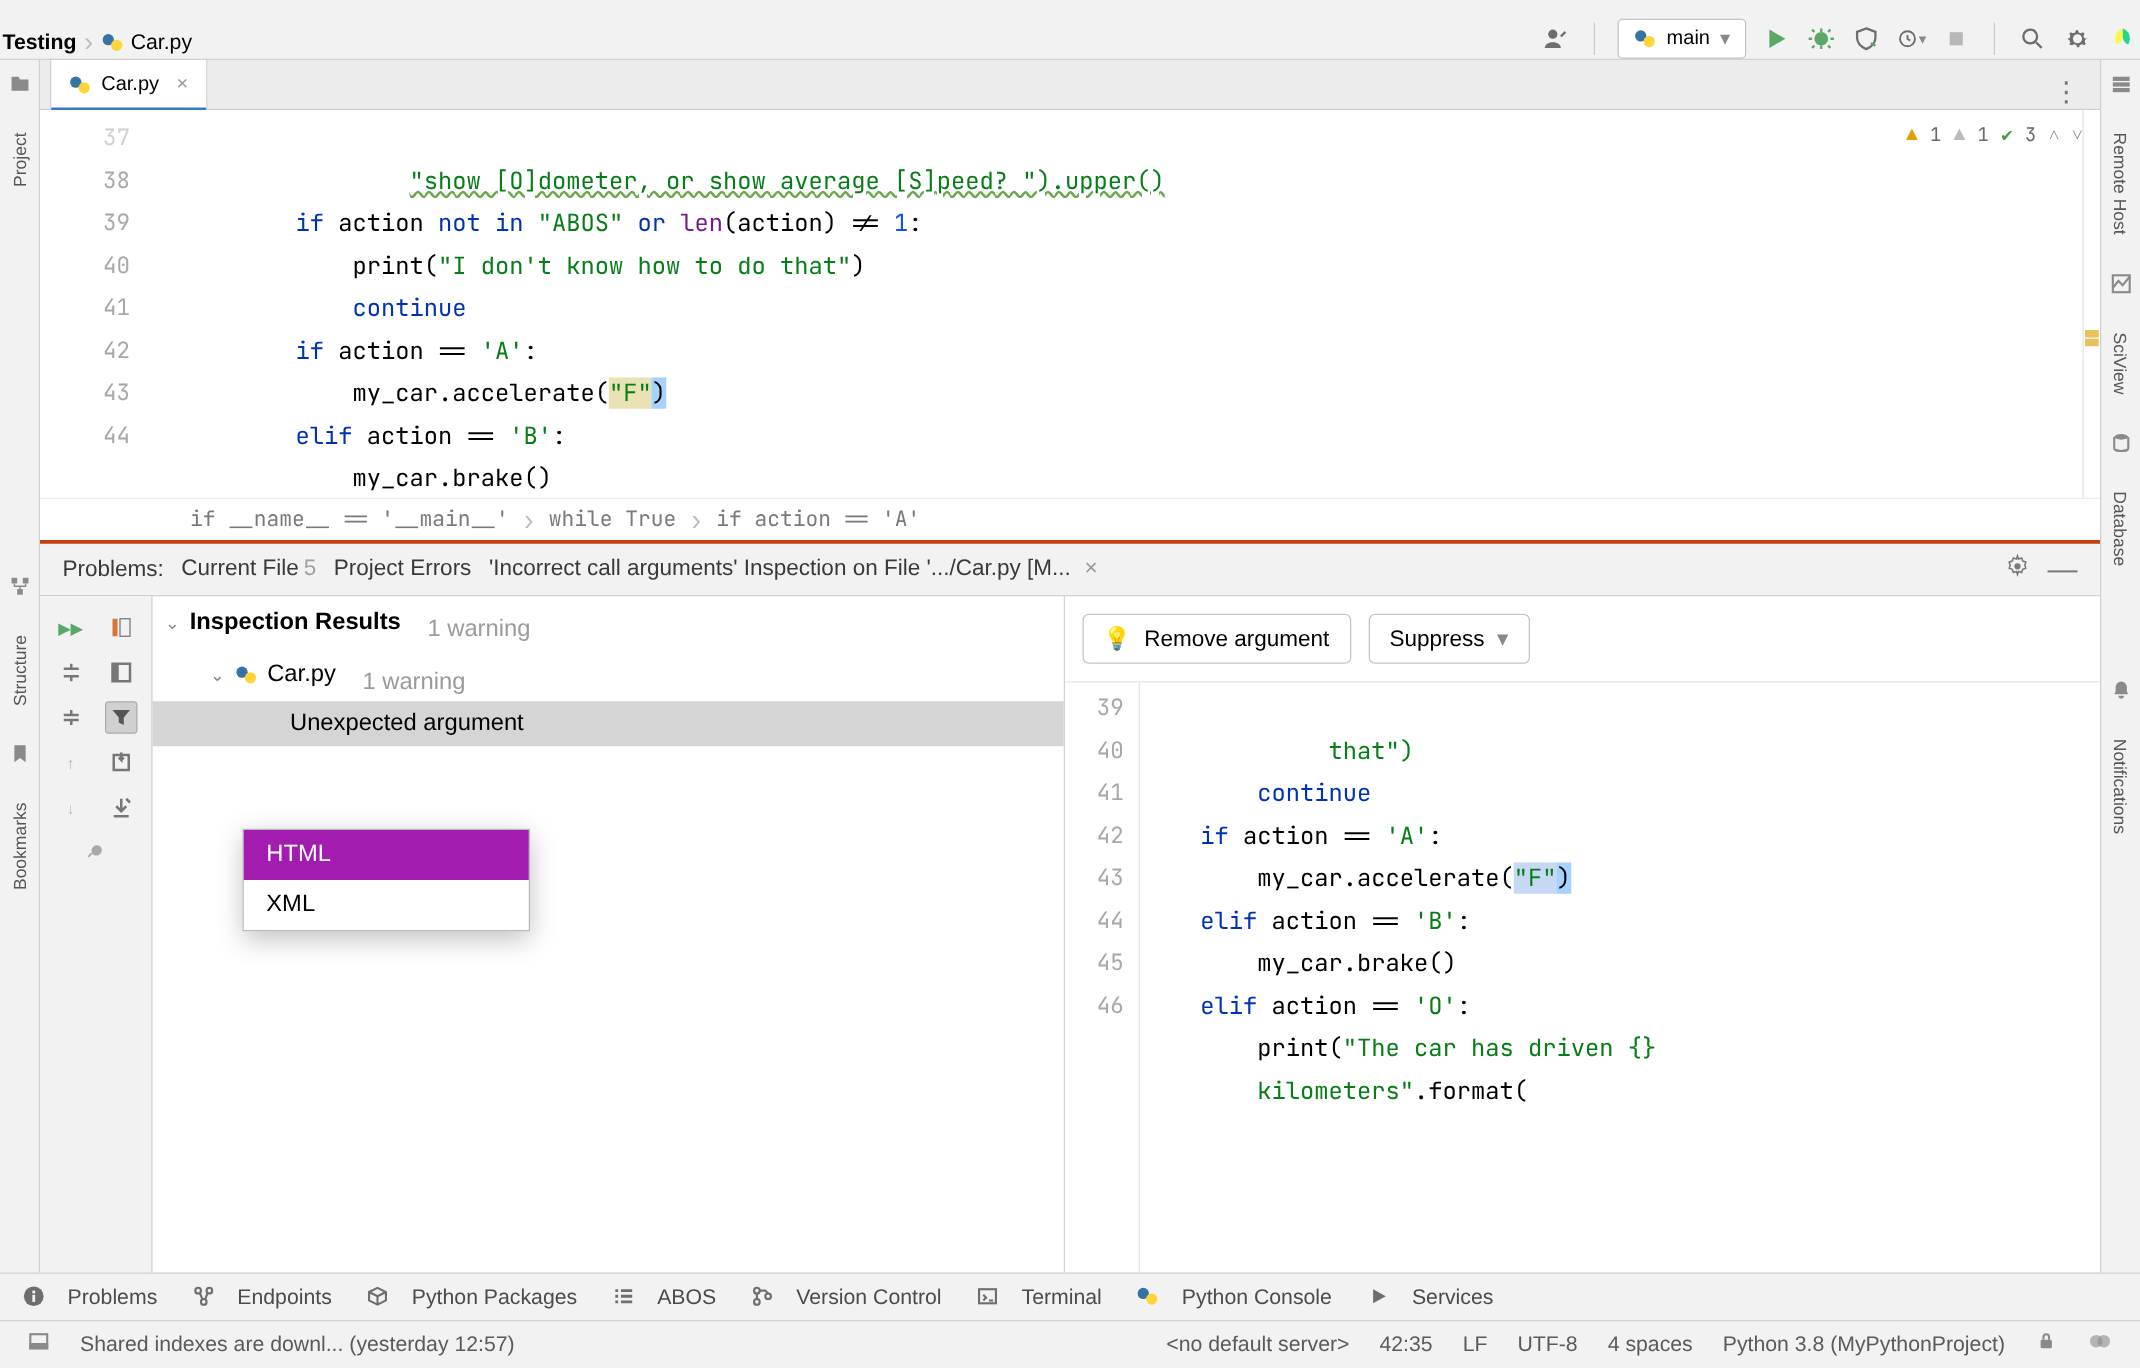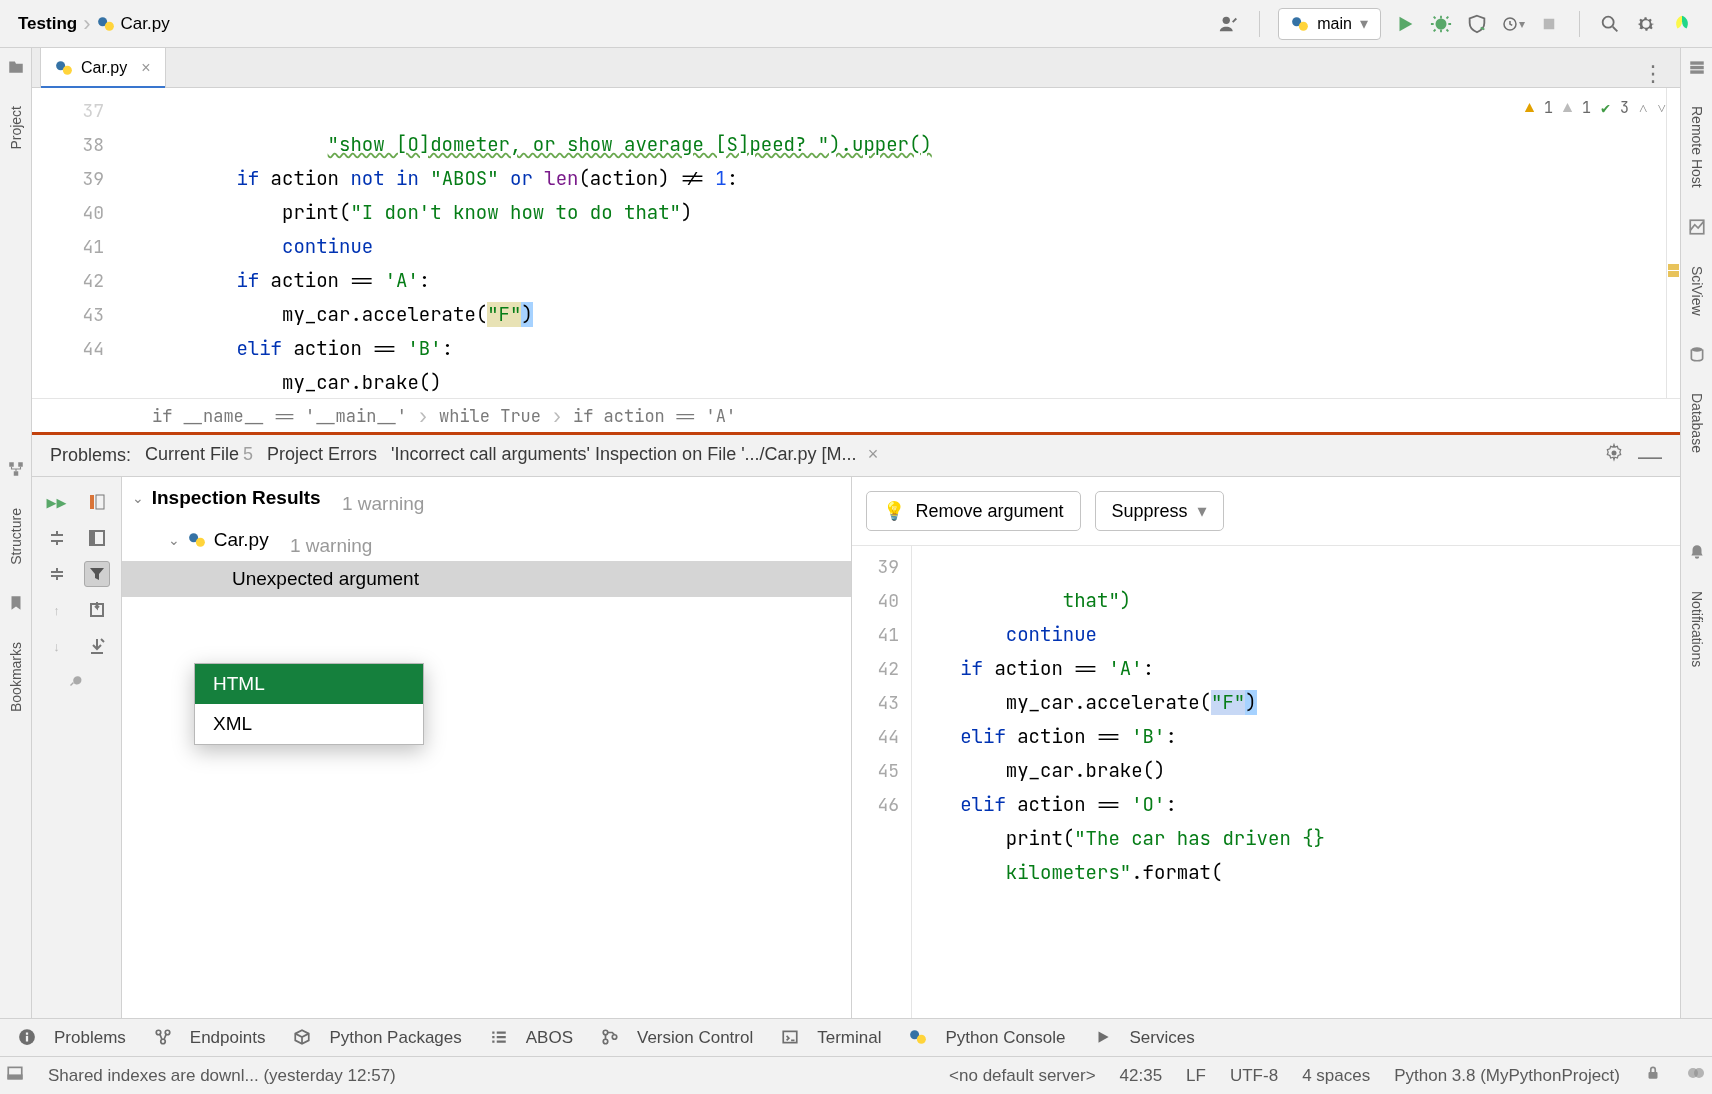--- a/index.html
+++ b/index.html
@@ -1,20 +1,20 @@
 <!DOCTYPE html>
 <html><head>
 <meta charset="utf-8">
 <style>
 * { box-sizing: border-box; margin: 0; padding: 0; }
 body { font-family: -apple-system, 'Segoe UI', sans-serif; font-size: 13px; color: #000; background: #F2F2F2; width: 1712px; height: 1094px; overflow: hidden; position: relative; }
 .mono { font-family: 'JetBrains Mono', Menlo, Consolas, monospace; }
 
 
-.toolbar { height: 48px; background: #F2F2F2; display: flex; align-items: center; padding: 0 18px; border-bottom: 1px solid #D1D1D1; }
+.toolbar { height: 48px; background: #F2F2F2; display: flex; align-items: flex-end; padding: 0 2px; border-bottom: 1px solid #D1D1D1; }
 .crumbs { display: flex; align-items: center; gap: 6px; font-size: 17px; }
 .crumbs .sep { color: #BBB; font-size: 22px; }
 .crumbs .bold { font-weight: 700; }
 .pyicon { display:inline-block; width:18px; height:18px; vertical-align:middle; }
 .pyicon svg { width:100%; height:100%; }
 .spacer { flex: 1; }
 .tb-icons { display:flex; align-items:center; gap:12px; }
 .tb-btn { width:24px; height:24px; display:flex; align-items:center; justify-content:center; color:#6E6E6E; }
 .tb-sep { width:1px; height:26px; background:#CCC; margin:0 6px; }
 .run-combo { height:32px; border:1px solid #C4C4C4; border-radius:4px; background:#fff; display:flex; align-items:center; gap:8px; padding:0 12px; font-size:16px; }
@@ -87,28 +87,28 @@
 .pv-code { flex:1; display:flex; border-top:1px solid #E5E5E5; overflow:hidden;}
 .pv-gut { width:60px; text-align:right; padding:4px 12px 0 0; color:#A8A8A8; font-size:18px; line-height:34px; border-right:1px solid #E5E5E5;}
 .pv-src { flex:1; padding:4px 0 0 14px; font-size:19px; line-height:34px; white-space:pre; position:relative;}
 .pv-hl { position:absolute; left:-80px; right:0; height:34px; background:#FCFAE6; z-index:-1; }
 .sel-v { background:#C7D8F5; }
 
 
 .popup { position:absolute; left:72px; top:186px; width:230px; background:#fff; border:1px solid #B8B8B8; box-shadow:0 6px 20px rgba(0,0,0,.25); z-index:50; }
 .popup .hd { background:#EDEDED; padding:10px 0; text-align:center; font-size:19px; border-bottom:1px solid #CCC;}
 .popup .it { padding:9px 18px; font-size:19px; }
-.popup .it.sel { background:#15803d; color:#fff; }
+.popup .it.sel { background:#a21caf; color:#fff; }
 
 
 .btabs { position:absolute; left:0; right:0; bottom:38px; height:38px; background:#F2F2F2; border-top:1px solid #D1D1D1; display:flex; align-items:center; gap:28px; padding:0 18px; font-size:17px; color:#4B4B4B; }
 .btabs .it { display:flex; align-items:flex-start; gap:18px; }
 .btabs .sel { font-weight:500; }
 .btabs .ico { width:18px; height:18px; color:#7A7A7A; }
-.status { position:absolute; left:0; right:0; bottom:0; height:38px; background:#F2F2F2; border-top:1px solid #D1D1D1; display:flex; align-items:center; padding:0 6px; font-size:17px; color:#5A5A5A; gap:24px;}
+.status { position:absolute; left:0; right:0; bottom:0; height:38px; background:#F2F2F2; border-top:1px solid #D1D1D1; display:flex; align-items:center; padding:0 22px; font-size:17px; color:#5A5A5A; gap:24px;}
 .status .r { margin-left:auto; display:flex; gap:24px; align-items:center;}
 </style>
 </head>
 <body>
 
 <div class="toolbar">
   <div class="crumbs">
     <span class="bold">Testing</span>
     <span class="sep">›</span>
     <span class="pyicon"><svg viewBox="0 0 16 16">

